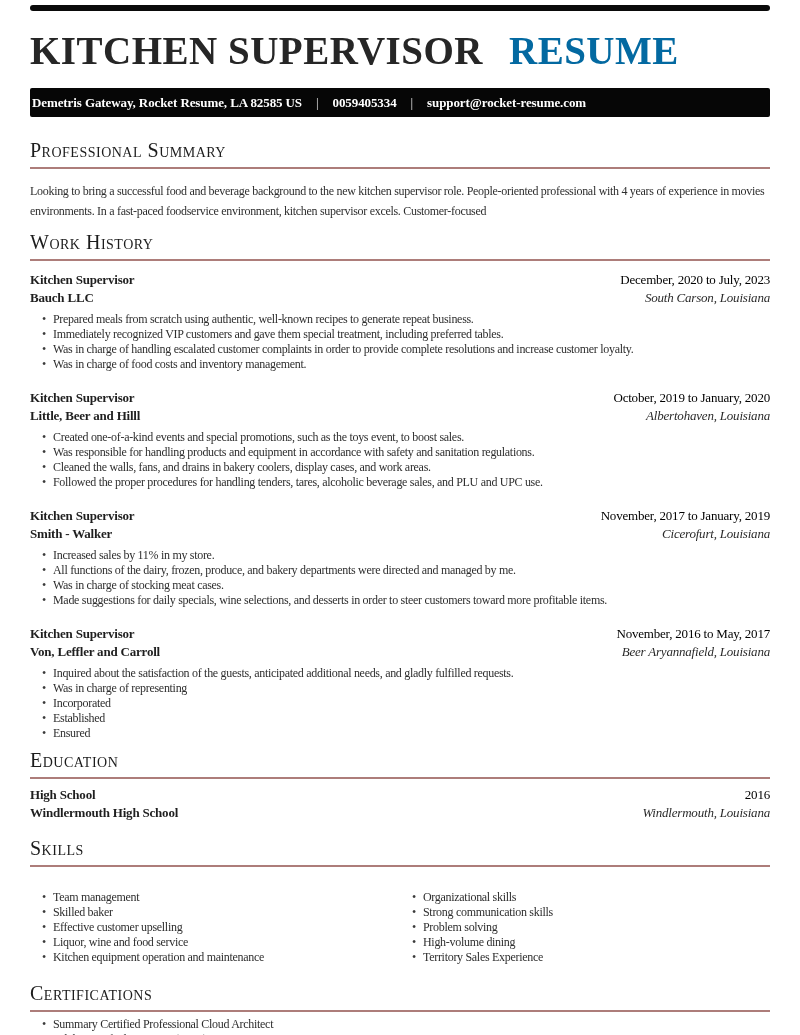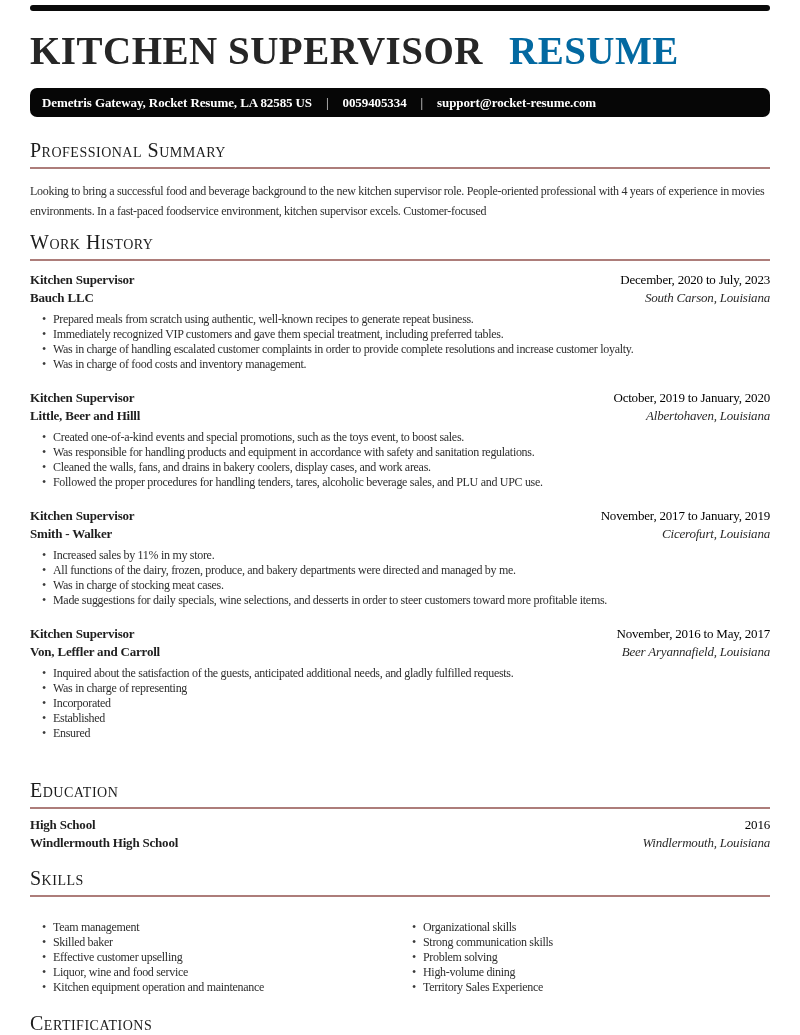--- a/index.html
+++ b/index.html
@@ -21,40 +21,40 @@
   h1 {
     margin: 21px 0 0; padding: 0;
     font-size: 39px; line-height: 38px;
     font-weight: 700; letter-spacing: 0.5px;
     color: #262626; white-space: nowrap;
   }
   h1 .t-red { color: #0369a1; margin-left: 26px; }
 
   .contact-bar {
     margin-top: 18px; height: 29px;
-    background: #060606; border-radius: 7px;
+    background: #060606; border-radius: 2px;
     color: #ffffff; font-weight: 700;
     font-size: 13px; line-height: 29px;
-    padding: 0 12px;
+    padding: 0 2px;
     display: flex; align-items: center;
     white-space: nowrap; letter-spacing: -0.1px;
   }
   .contact-bar .sep { padding: 0 14px; font-weight: 400; color: #e8e8e8; }
 
   h2 {
     margin: 0; padding: 0 0 6px 0;
     font-variant: small-caps;
     font-size: 20px; line-height: 22px;
     font-weight: 400; letter-spacing: 0.5px;
     color: #1c1c1c;
     border-bottom: 2px solid #ad7d7a;
   }
   .sec-ps   { margin-top: 22px; }
   .sec-wh   { margin-top: 9px;  }
-  .sec-edu  { margin-top: 38px; }
+  .sec-edu  { margin-top: 8px; }
   .sec-skl  { margin-top: 15px; }
   .sec-cert { margin-top: 17px; }
 
   .summary {
     margin: 12px 0 0;
     font-size: 12px; line-height: 20px;
     letter-spacing: -0.3px; color: #2e2e2e;
     height: 41px; overflow: hidden;
   }
 

